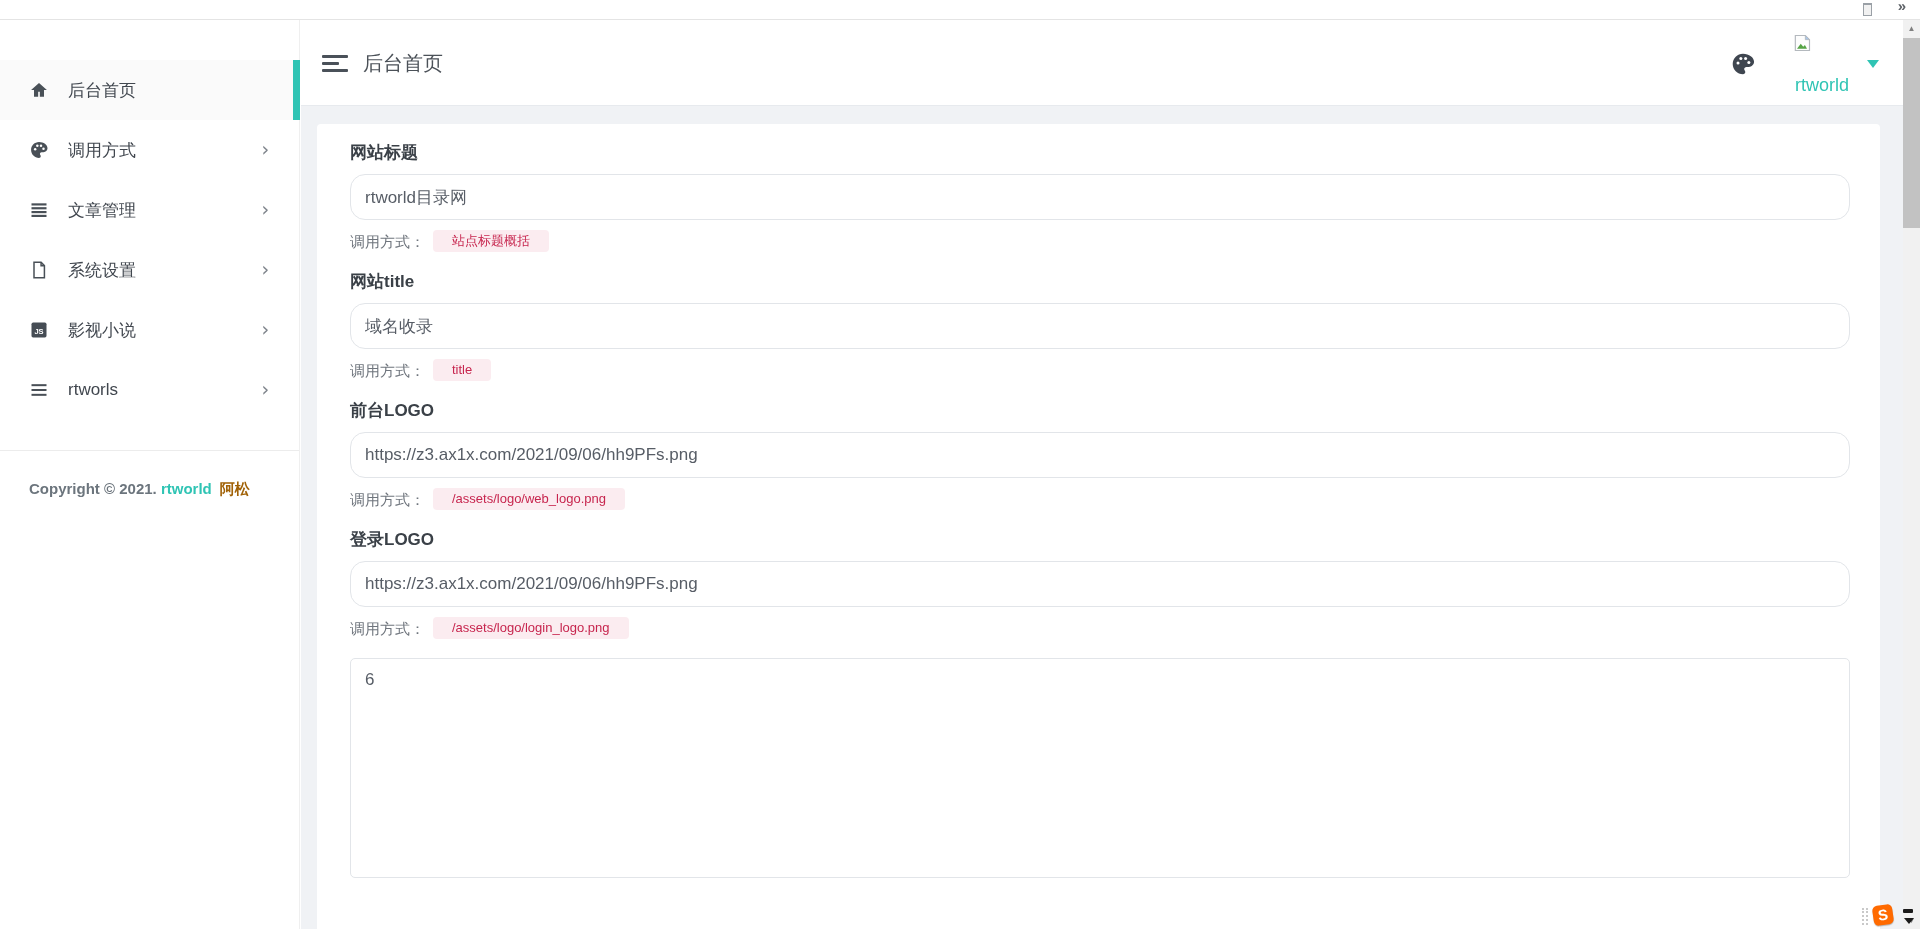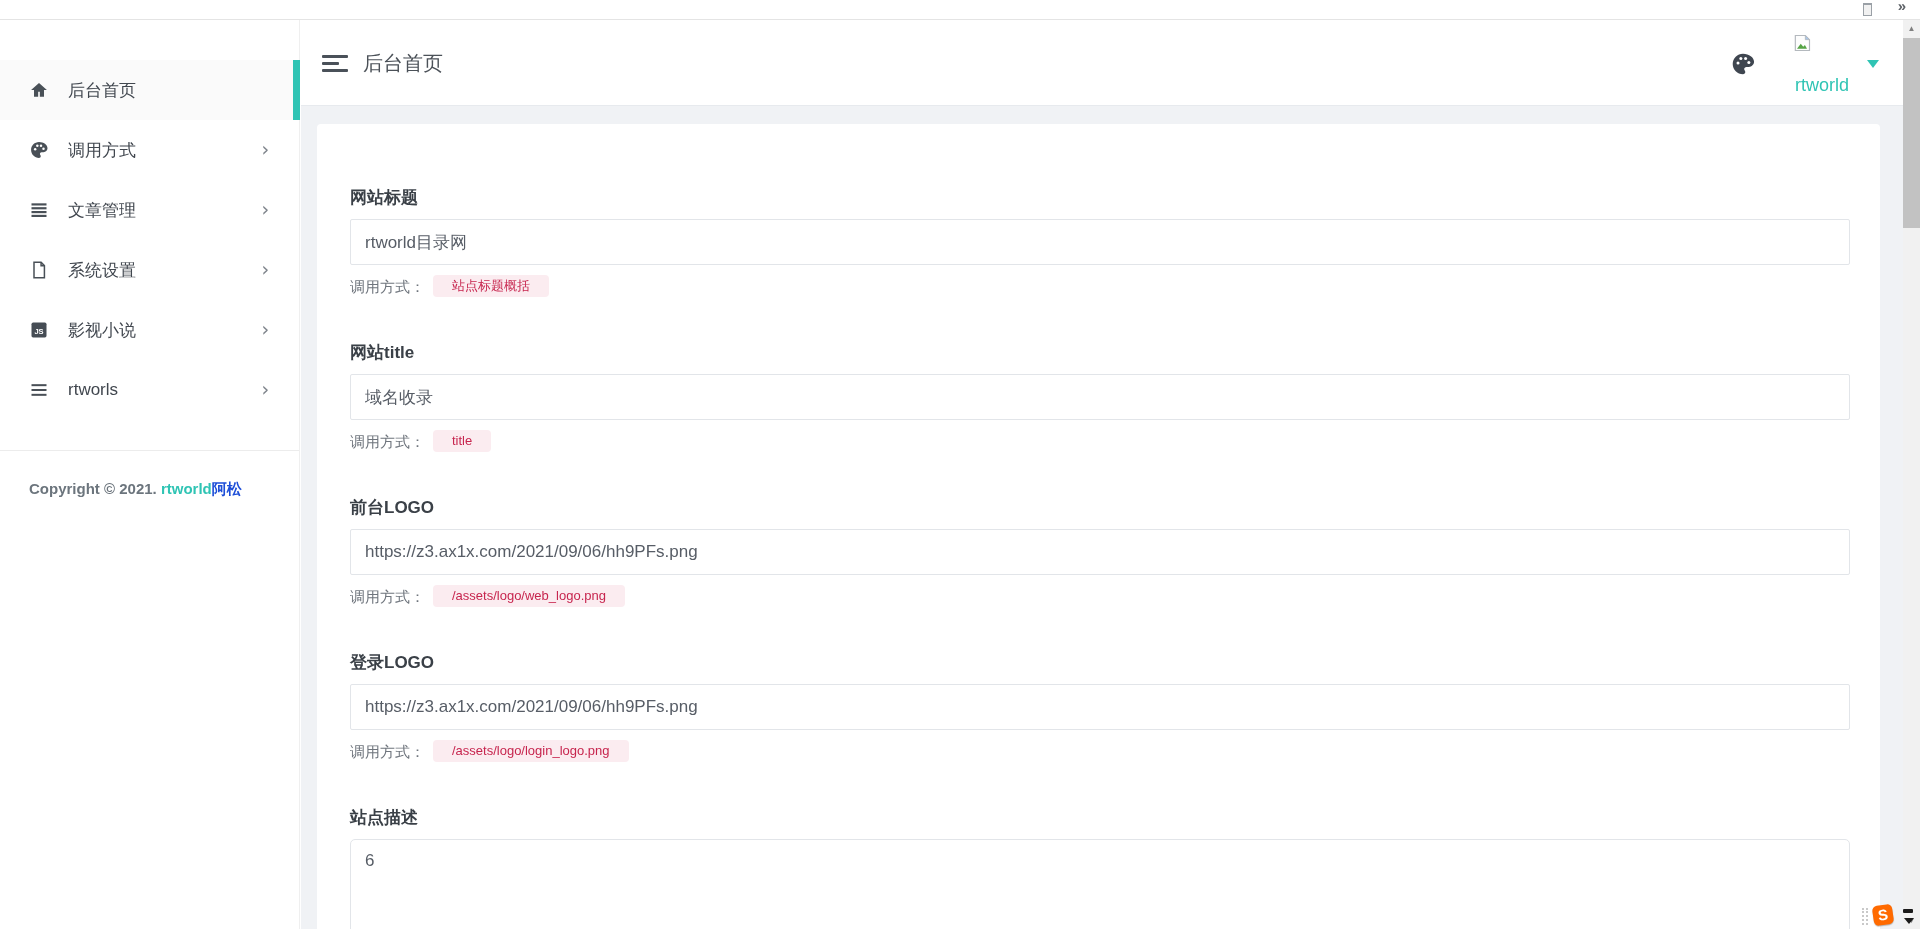--- a/index.html
+++ b/index.html
@@ -25,21 +25,21 @@
                display:flex; align-items:flex-start; justify-content:center; }
   .menu-item.active { background:#fafafa; }
   .menu-item.active .active-bar { position:absolute; right:-1px; top:0; width:7px; height:100%;
                background:#2fc4b4; }
   .mi-chevron { margin-left:auto; color:#80868d; font-size:19px; line-height:1;
                font-family:"DejaVu Sans", sans-serif; transform:translateY(-1px); }
   .side-divider { position:absolute; top:430px; left:0; width:100%; height:1px; background:#ececec; }
   .copyright { position:absolute; top:460px; left:29px; font-size:15px; font-weight:600;
                color:#6c757d; white-space:nowrap; }
   .copyright .brand { color:#2fc4b4; font-weight:700; }
-  .copyright .owner { color:#1d4ed8; }
+  .copyright .owner { color:#a16207;padding-left:8px; }
 
   
   .header { position:absolute; left:301px; top:20px; width:1602px; height:86px;
             background:#fff; border-bottom:1px solid #e7eaee; z-index:4; }
   .burger { position:absolute; left:21px; top:35px; width:26px; height:17px; cursor:pointer; }
   .burger i { display:block; background:#4a5159; height:3px; border-radius:1px; }
   .burger i:nth-child(1){ width:26px; }
   .burger i:nth-child(2){ width:17px; margin-top:4px; }
   .burger i:nth-child(3){ width:26px; margin-top:4px; }
   .page-title { position:absolute; left:62px; top:30px; font-size:20px; color:#4b5158; }
@@ -51,22 +51,22 @@
   .user-caret { position:absolute; left:1566px; top:40px; width:0; height:0; cursor:pointer;
                border-left:6px solid transparent; border-right:6px solid transparent;
                border-top:8px solid #2fc4b4; }
 
   
   .content { position:absolute; left:301px; top:106px; width:1602px; height:823px;
              background:#f0f2f5; }
   .card { position:absolute; left:16px; top:18px; width:1563px; height:1100px;
           background:#fff; border-radius:4px 4px 0 0; padding:18px 30px 0 33px; }
   .fgroup { margin-bottom:19px; }
-  .flabel { font-size:17px; font-weight:700; color:#3a4047; line-height:22px; margin-bottom:10px;margin-top:45px; }
-  .finput { display:block; width:100%; height:46px; border:1px solid #e2e5e9; border-radius:2px;
+  .flabel { font-size:17px; font-weight:700; color:#3a4047; line-height:22px; margin-bottom:10px; }
+  .finput { display:block; width:100%; height:46px; border:1px solid #e2e5e9; border-radius:15px;
             padding:0 14px; font-size:17px; color:#575d66; background:#fff; outline:none;
             font-family:"Liberation Sans", sans-serif; }
   .ftext  { display:block; width:100%; height:220px; border:1px solid #e2e5e9; border-radius:5px;
             padding:11px 14px; font-size:17px; color:#575d66; background:#fff; outline:none;
             resize:none; font-family:"Liberation Sans", sans-serif; }
   .fhelp { margin-top:10px; height:22px; display:flex; align-items:flex-end;
            font-size:15px; color:#6f757d; }
   .chip { display:inline-block; margin-left:8px; padding:3px 19px; border-radius:4px;
           background:#fbecf0; color:#c7254e; font-size:13px; line-height:16px; }
   .chip.code { font-family:Liberation Sans, sans-serif; }
@@ -252,21 +252,20 @@
         <div class="flabel">登录LOGO</div>
         <input class="finput" type="text" value="https://z3.ax1x.com/2021/09/06/hh9PFs.png" style="">
         <div class="fhelp">
           <span>调用方式：</span>
           <span class="chip code">/assets/logo/login_logo.png</span>
         </div>
       </div>
 
 
       <div class="fgroup">
-        <div class="flabel">站点描述</div>
         <textarea class="ftext" style="">6</textarea>
       </div>
 
     </div>
   </div>
 
   <div class="scrollbar">
     <div class="sb-btn up">▲</div>
     <div class="sb-thumb"></div>
     <div class="sb-btn down">▼</div>

